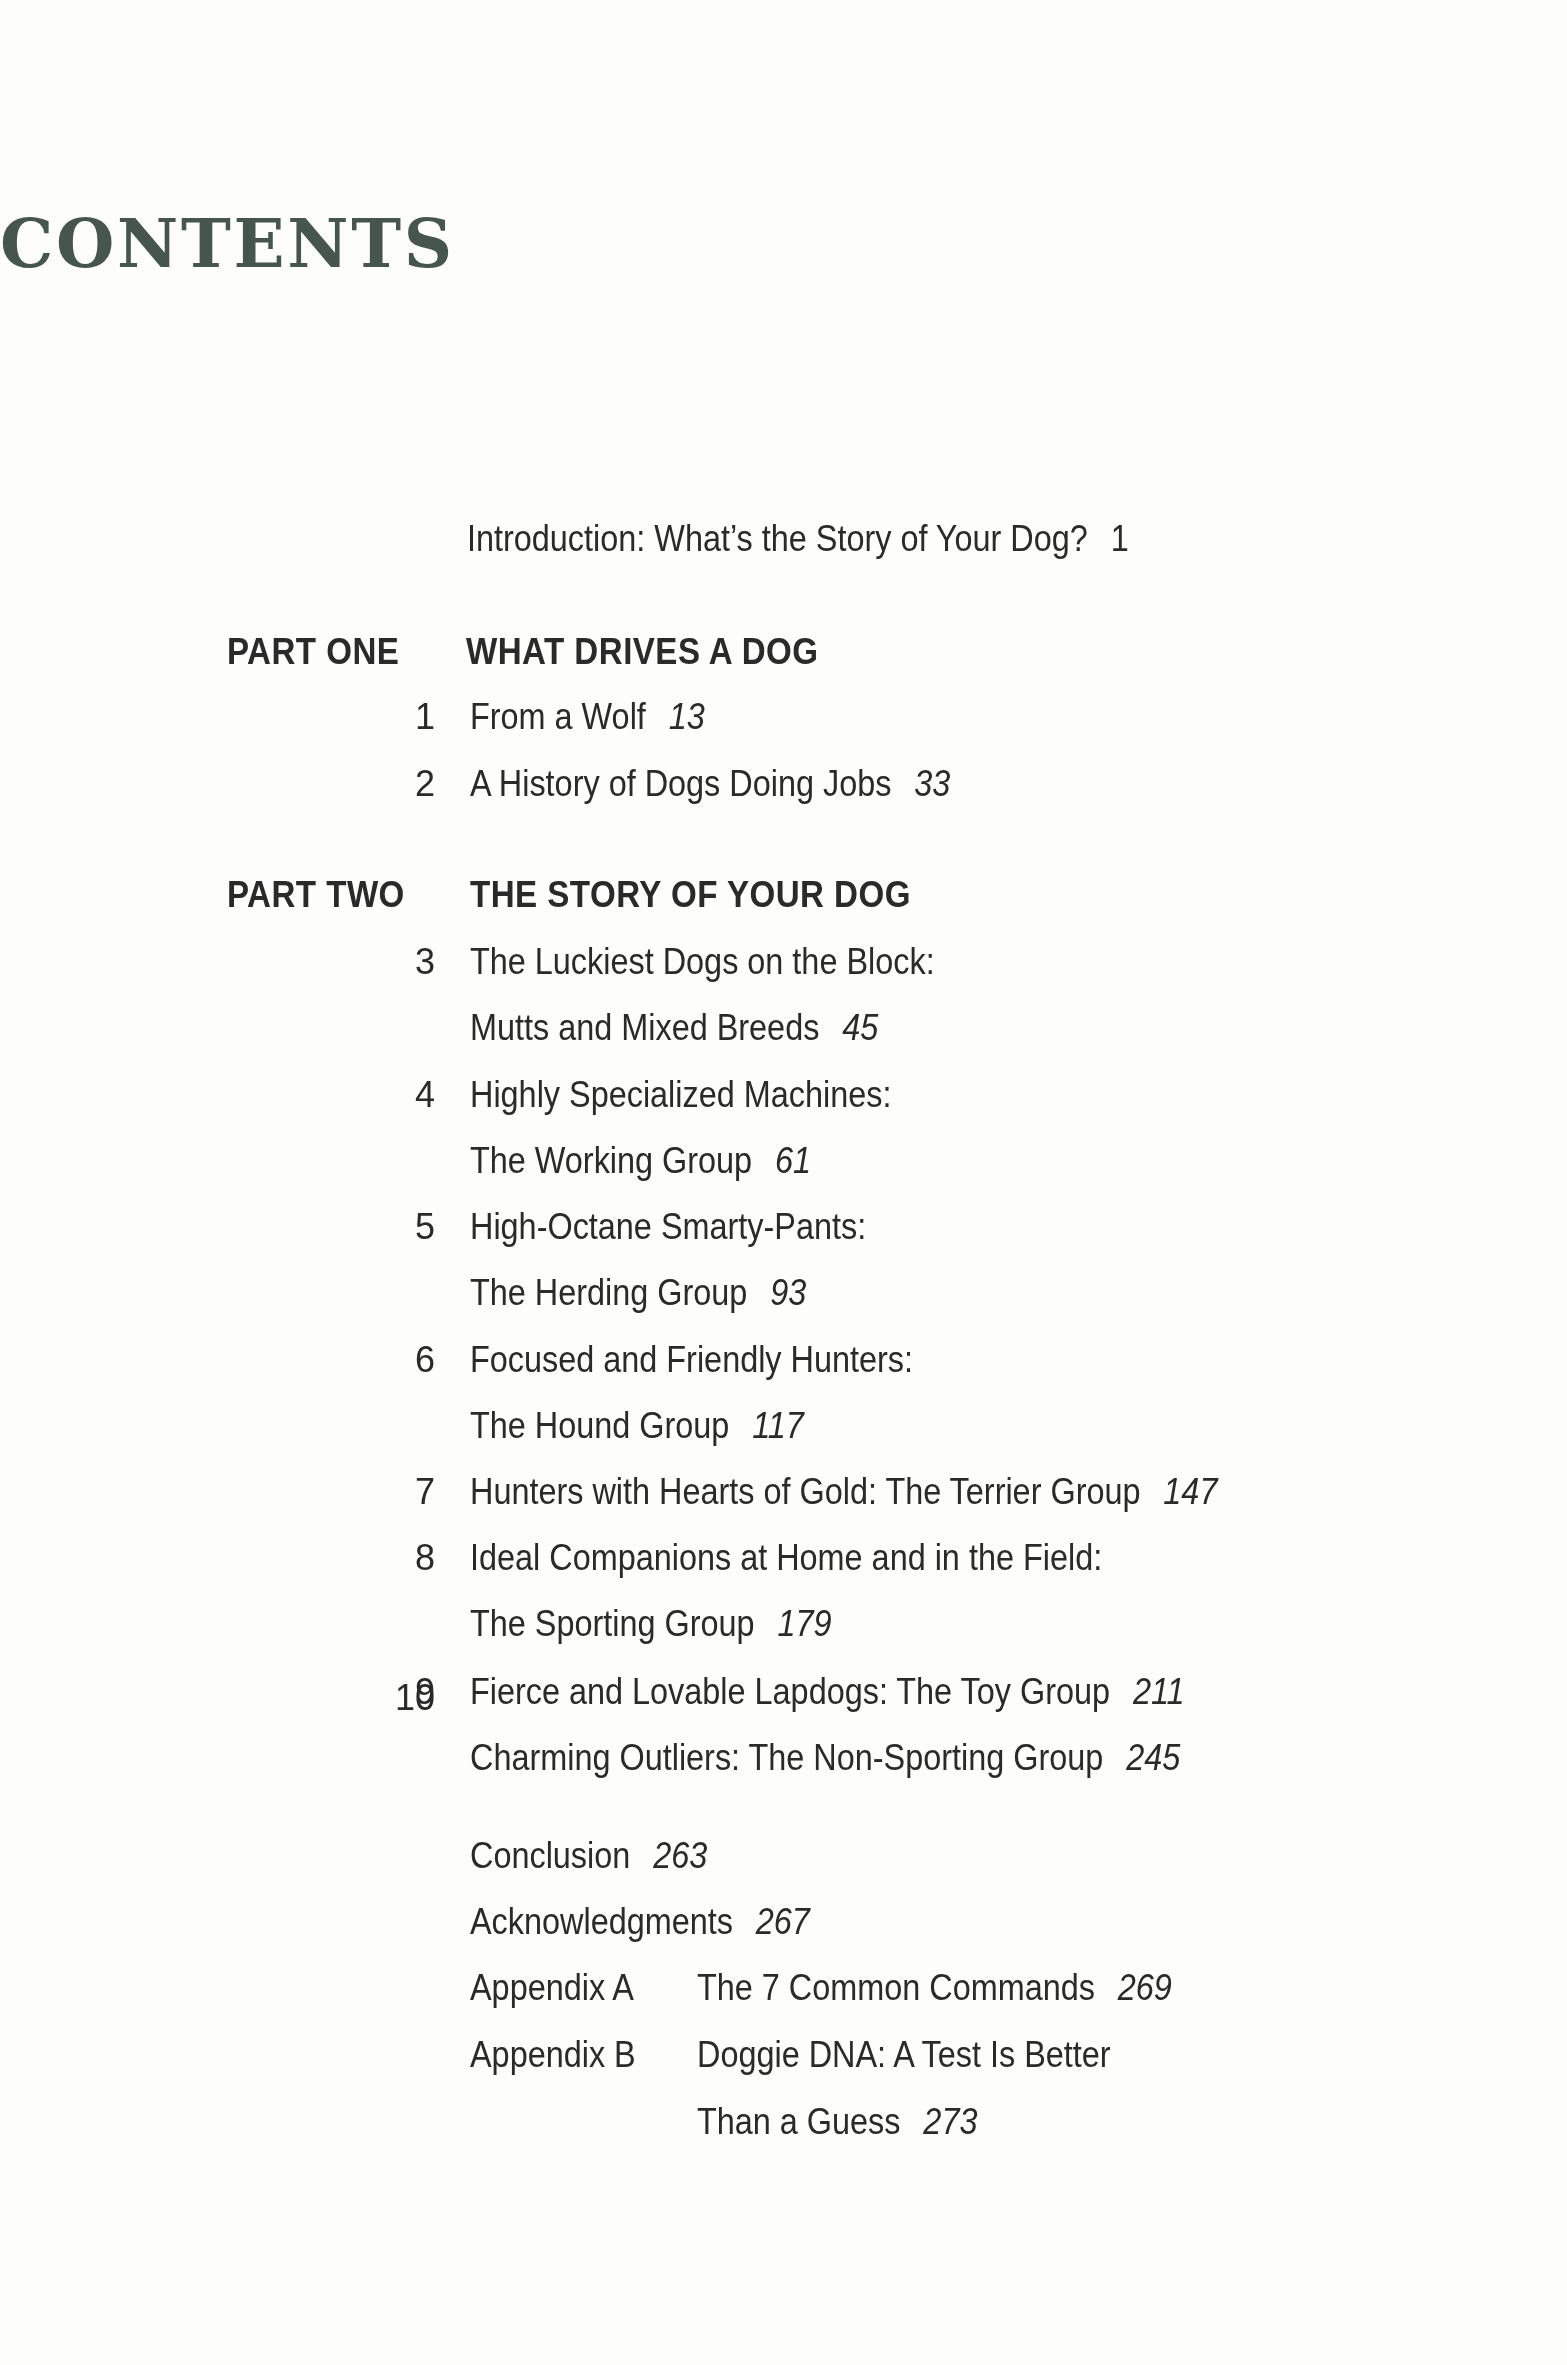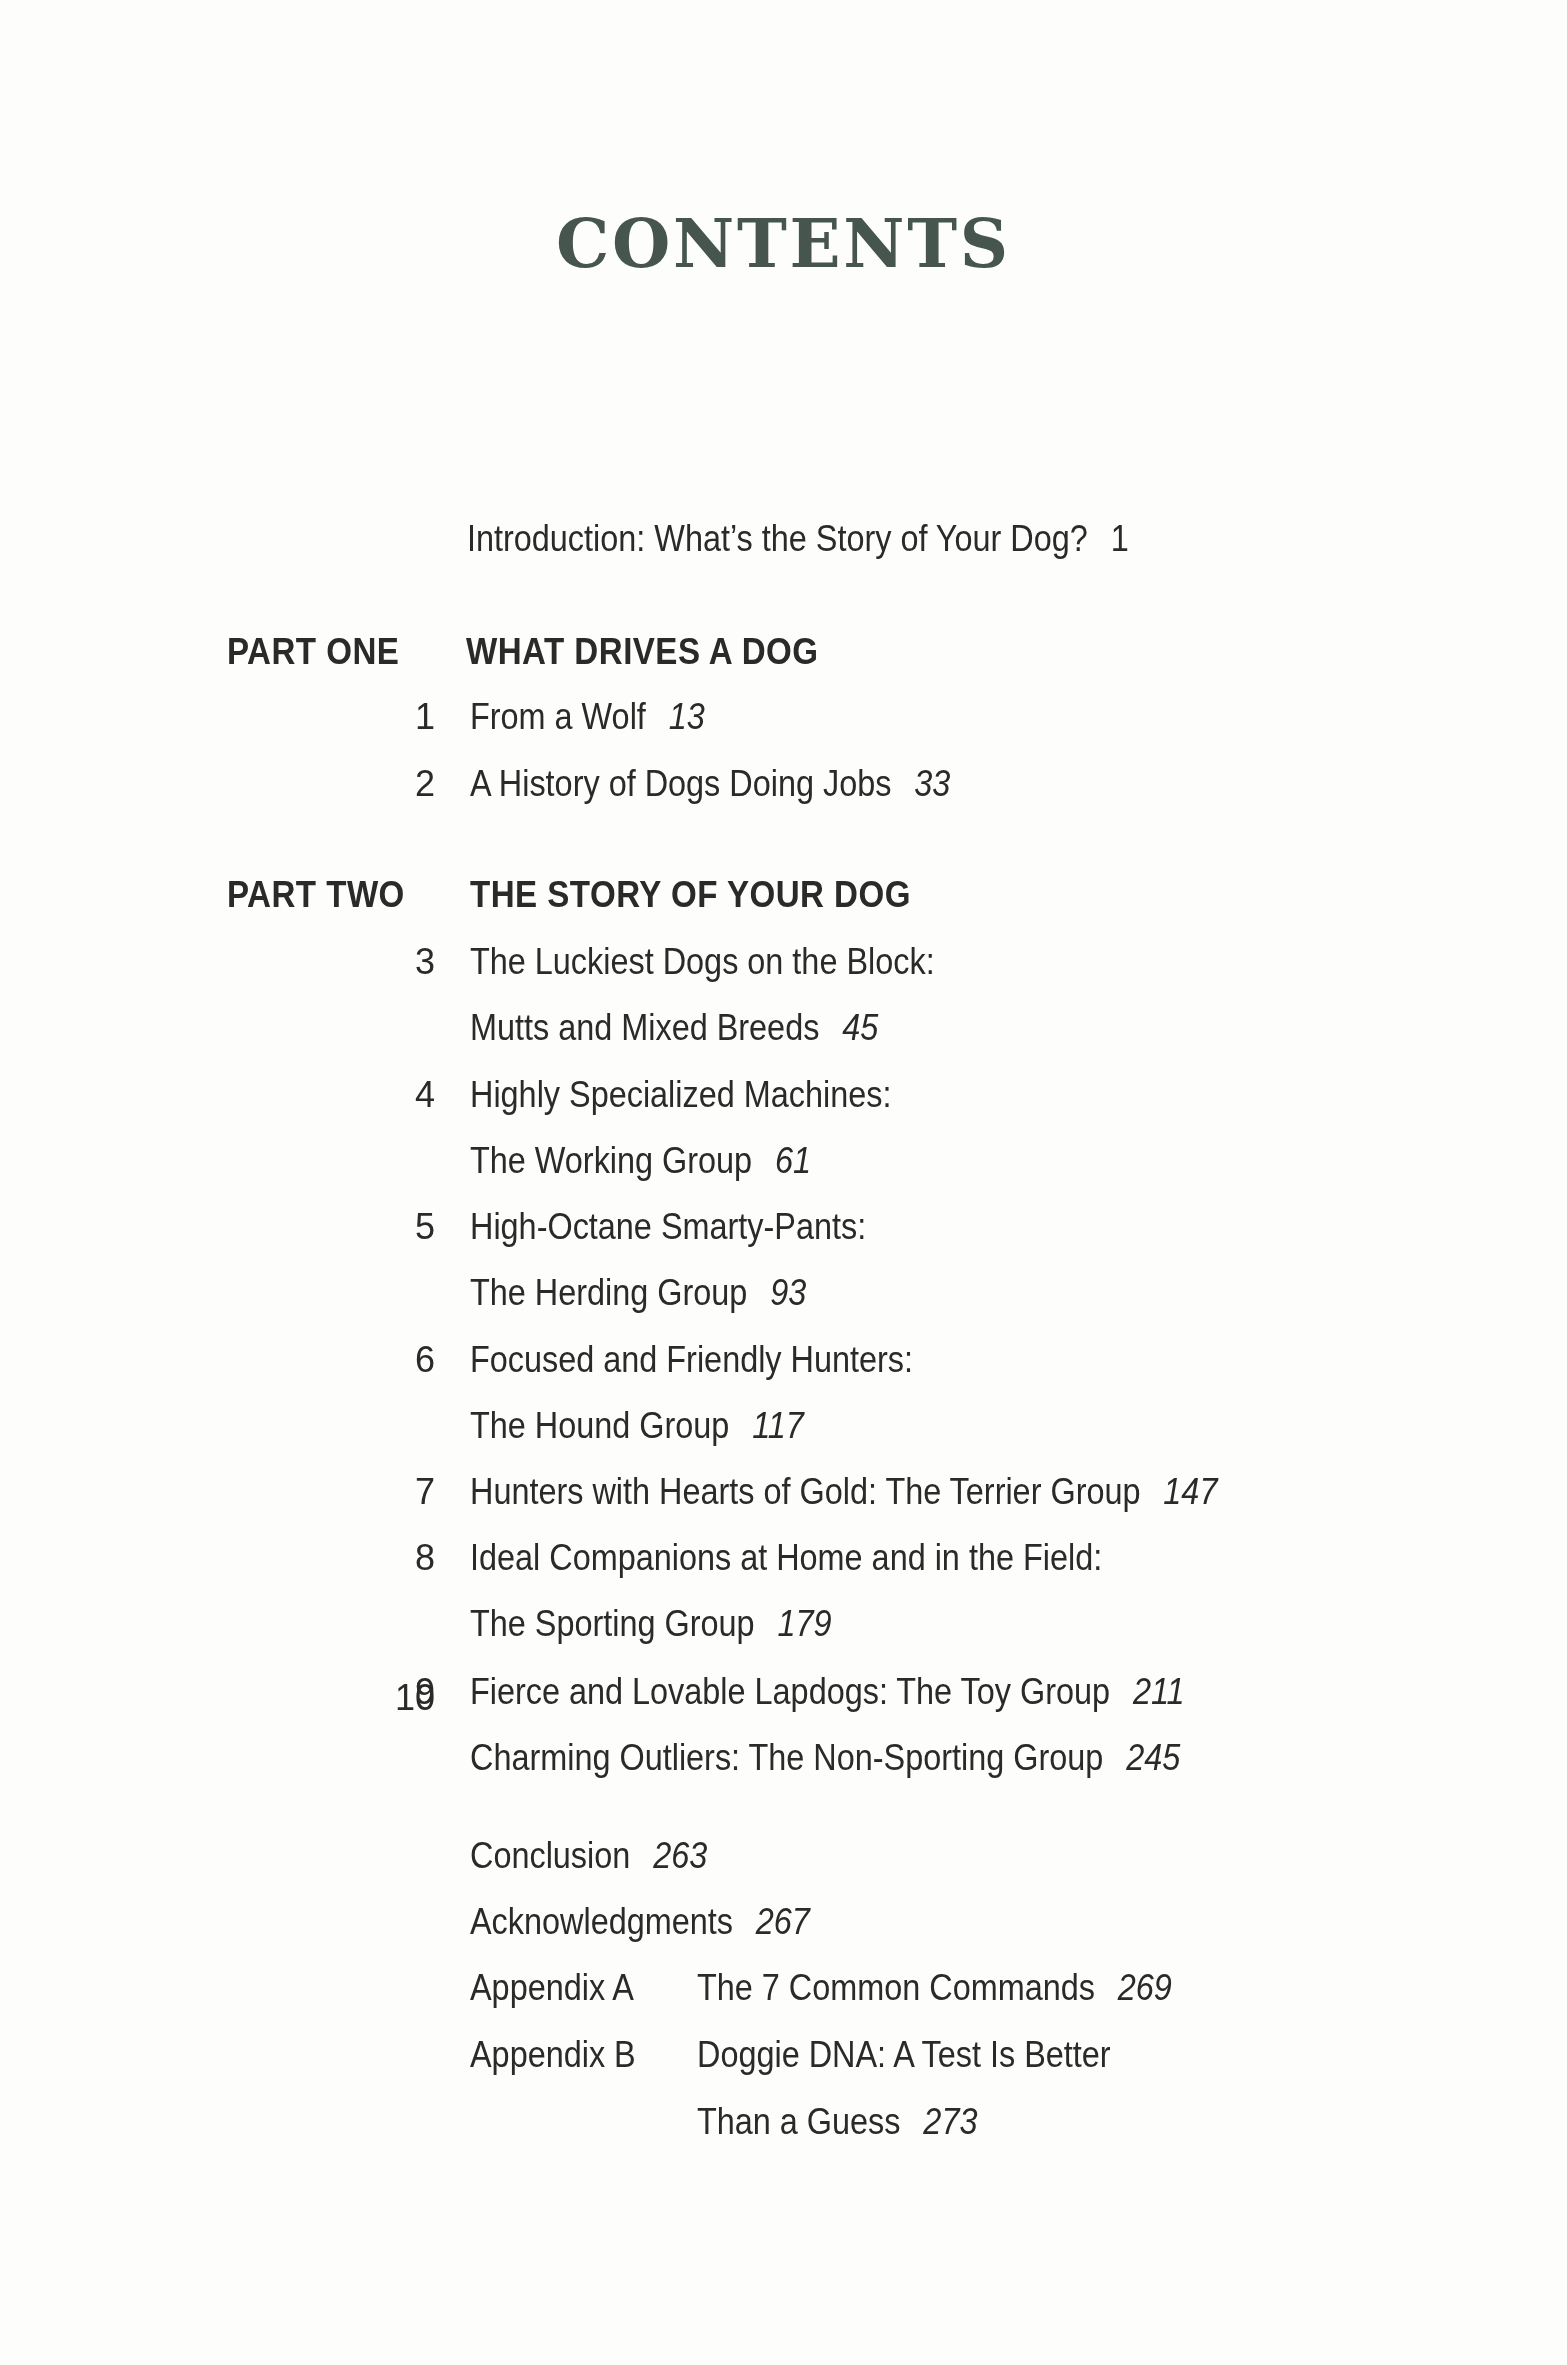--- a/index.html
+++ b/index.html
@@ -1,18 +1,18 @@
 <!DOCTYPE html>
 <html style="font-size:14.5px"><head>
 <meta charset="utf-8">
 <style>
   html,body{margin:0;padding:0;}
   body{width:1567px;height:2366px;background:#fdfdfb;position:relative;overflow:hidden;
        font-family:"Liberation Sans Narrow","Liberation Sans",sans-serif;color:#2a2a2a;}
-  .title{position:absolute;left:0;width:1567px;top:204px;text-align:center;font-family:"DejaVu Serif",serif;
+  .title{position:absolute;left:0;width:1567px;top:204px;font-family:"DejaVu Serif",serif;
          font-weight:bold;font-size:67px;color:#46564f;letter-spacing:2.7px;}
   .line{position:absolute;font-size:36px;white-space:nowrap;line-height:44px;transform:scaleX(0.9);transform-origin:left center;}
   .num{position:absolute;width:54px;text-align:right;font-size:36px;line-height:44px;}
   .pg{font-style:italic;margin-left:25.4px;}
   .pg.up{font-style:normal;}
   .part{position:absolute;font-size:36px;font-weight:bold;line-height:44px;letter-spacing:0.5px;transform:scaleX(0.92);transform-origin:left center;}
 </style>
 </head>
 <body>
 

